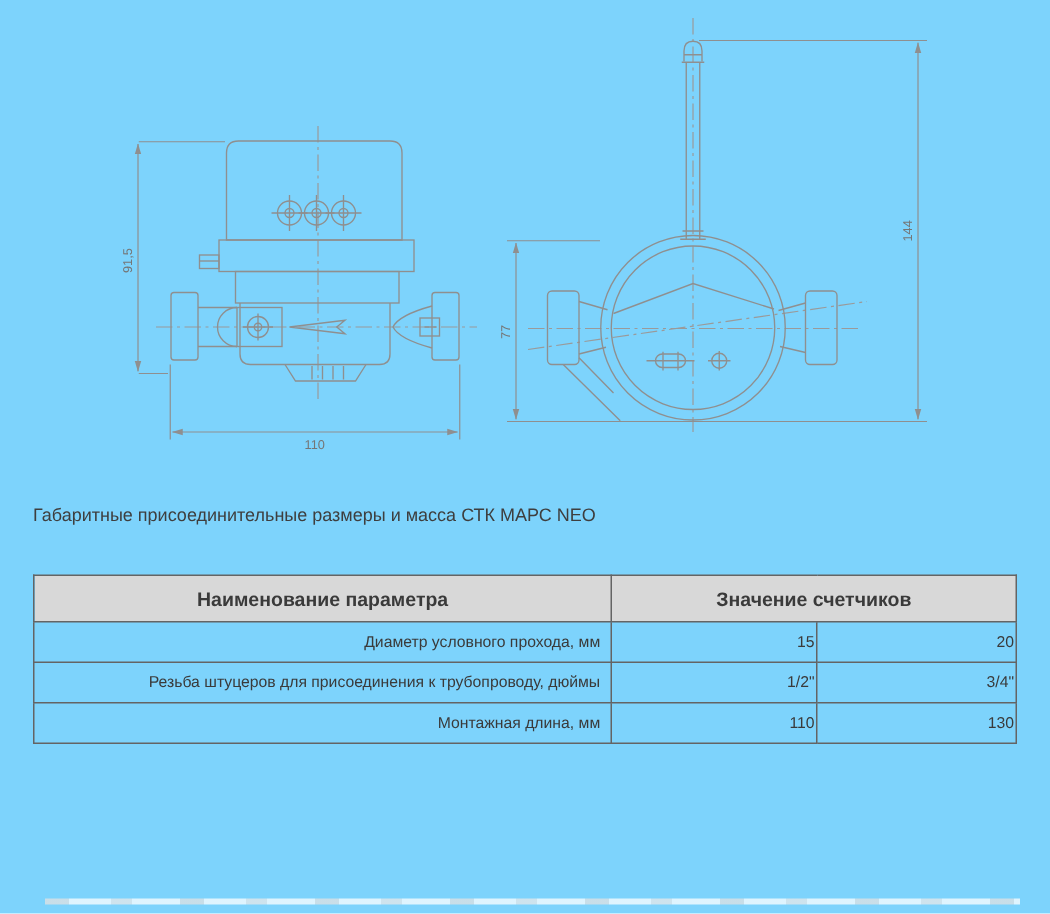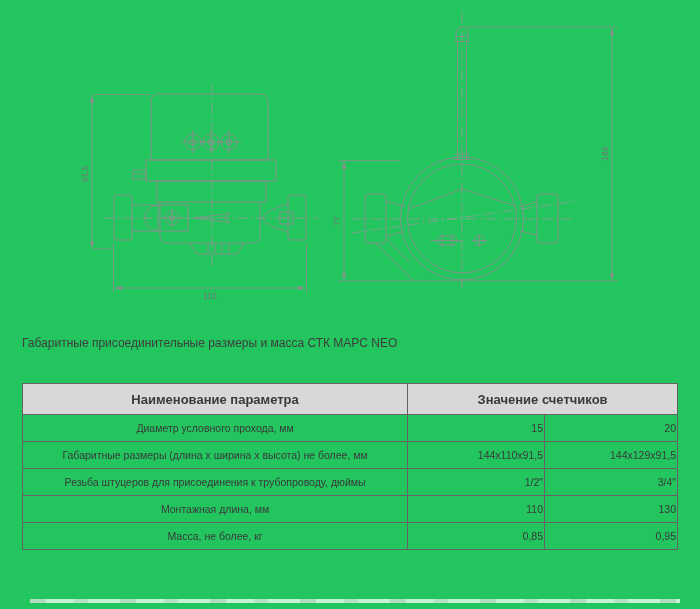--- a/index.html
+++ b/index.html
@@ -1,32 +1,32 @@
 <!DOCTYPE html>
 <html><head>
 <meta charset="utf-8">
 <style>
   html,body{margin:0;padding:0;background:#ffffff;}
   body{width:700px;height:609px;position:relative;font-family:"Liberation Sans",sans-serif;overflow:hidden;}
-  .page{position:absolute;inset:0;background:#22c55e;}
+  .page{position:absolute;inset:0;background:#7dd3fc;}
 
   svg.drawing{position:absolute;left:0;top:0;}
   svg .ln{stroke:#8f8f8f;stroke-width:0.9;fill:none;}
   svg .cl{stroke:#9a9a9a;stroke-width:0.8;fill:none;stroke-dasharray:11 3 2 3;}
   svg .dim{stroke:#8f8f8f;stroke-width:0.8;fill:none;}
   svg text.dimlbl{font-family:"Liberation Sans",sans-serif;font-size:8.5px;fill:#757575;}
 
   .section-title{position:absolute;left:22px;top:336px;font-size:12px;color:#3e3e3e;white-space:nowrap;}
 
   table.params{position:absolute;left:22px;top:383px;width:656px;border-collapse:collapse;table-layout:fixed;
     font-size:10.5px;color:#3a3a3a;}
   table.params th,table.params td{border:1px solid #646464;overflow:hidden;white-space:nowrap;}
   table.params thead th{background:#d8d8d8;height:28px;font-weight:bold;font-size:13px;text-align:center;}
   table.params td{height:24px;}
-  td.c-name{text-align:center;padding:0 7px;}
+  td.c-name{text-align:right;padding:0 7px;}
   td.c-val{text-align:right;}
   col.w-name{width:58.8%;} col.w-v1{width:20.9%;} col.w-v2{width:20.3%;}
 
   .crop-hint{position:absolute;left:30px;top:599px;width:650px;height:4px;opacity:.75;
     background:repeating-linear-gradient(90deg,#e2e2e2 0 16px,#ffffff 16px 44px,#e9e9e9 44px 58px,#ffffff 58px 90px);}
 </style>
 </head>
 <body>
 
 <div class="page">
@@ -153,36 +153,26 @@
         <th colspan="2">Значение счетчиков</th>
       </tr>
     </thead>
     <tbody>
       <tr>
         <td class="c-name">Диаметр условного прохода, мм</td>
         <td class="c-val">15</td>
         <td class="c-val">20</td>
       </tr>
       <tr>
-        <td class="c-name">Габаритные размеры (длина х ширина х высота) не более, мм</td>
-        <td class="c-val">144х110х91,5</td>
-        <td class="c-val">144х129х91,5</td>
-      </tr>
-      <tr>
         <td class="c-name">Резьба штуцеров для присоединения к трубопроводу, дюймы</td>
         <td class="c-val">1/2"</td>
         <td class="c-val">3/4"</td>
       </tr>
       <tr>
         <td class="c-name">Монтажная длина, мм</td>
         <td class="c-val">110</td>
         <td class="c-val">130</td>
       </tr>
-      <tr>
-        <td class="c-name">Масса, не более, кг</td>
-        <td class="c-val">0,85</td>
-        <td class="c-val">0,95</td>
-      </tr>
     </tbody>
   </table>
 
   <div class="crop-hint"></div>
 </div>
 
 </body></html>

